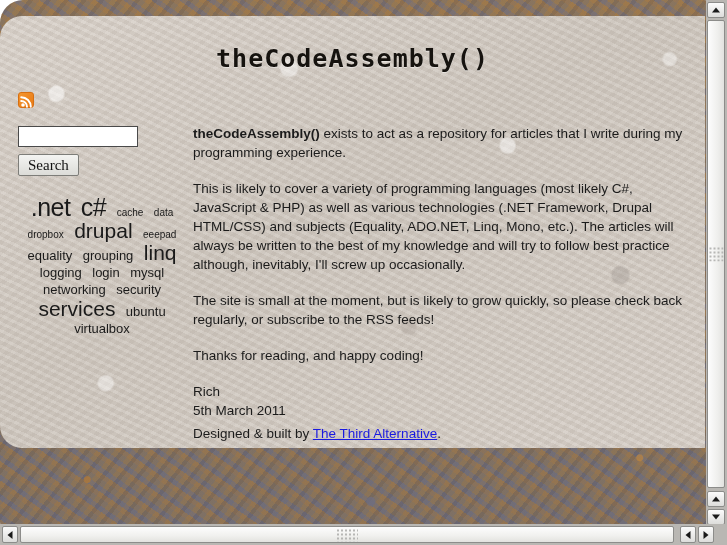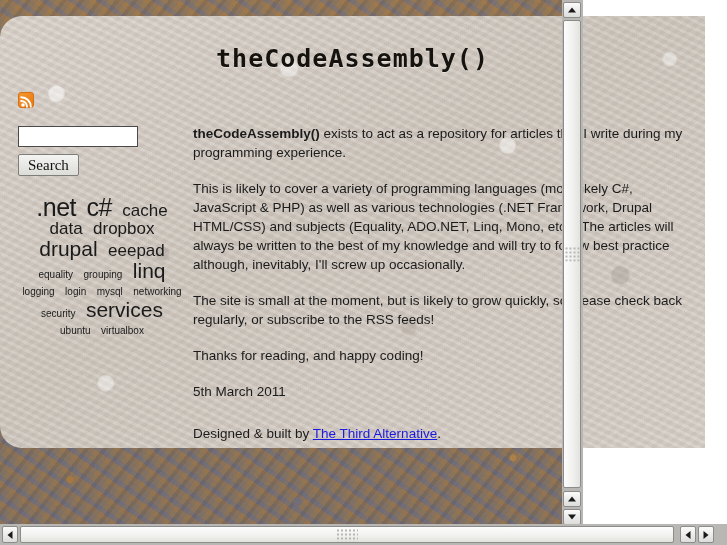--- a/index.html
+++ b/index.html
@@ -5,21 +5,21 @@
   html, body {
     margin: 0; padding: 0;
     width: 727px; height: 545px;
     overflow: hidden;
     font-family: "Liberation Sans", sans-serif;
   }
 
   
   #viewport {
     position: relative;
-    width: 583px; height: 545px;
+    width: 727px; height: 545px;
     background-color: #7a6a5c;
     background-image:
       radial-gradient(circle at 7% 12%, rgba(183,125,58,.85) 0 3px, transparent 4px),
       radial-gradient(circle at 19% 41%, rgba(120,120,136,.80) 0 4px, transparent 5px),
       radial-gradient(circle at 31% 8%,  rgba(208,160,92,.75) 0 3px, transparent 4px),
       radial-gradient(circle at 44% 63%, rgba(96,96,112,.80) 0 4px, transparent 5px),
       radial-gradient(circle at 57% 23%, rgba(190,140,70,.80) 0 3px, transparent 4px),
       radial-gradient(circle at 69% 78%, rgba(130,128,140,.80) 0 4px, transparent 5px),
       radial-gradient(circle at 82% 35%, rgba(200,150,80,.75) 0 3px, transparent 4px),
       radial-gradient(circle at 93% 66%, rgba(108,104,120,.80) 0 4px, transparent 5px),
@@ -28,20 +28,21 @@
       radial-gradient(circle at 38% 33%, rgba(150,110,60,.70) 0 3px, transparent 4px),
       radial-gradient(circle at 51% 92%, rgba(112,110,126,.80) 0 4px, transparent 5px),
       radial-gradient(circle at 63% 50%, rgba(196,148,78,.70) 0 3px, transparent 4px),
       radial-gradient(circle at 75% 15%, rgba(124,120,136,.80) 0 4px, transparent 5px),
       radial-gradient(circle at 88% 84%, rgba(186,132,64,.75) 0 3px, transparent 4px),
       radial-gradient(circle at 3% 56%,  rgba(100,98,114,.80) 0 4px, transparent 5px),
       repeating-linear-gradient(35deg, rgba(168,118,56,.40) 0 5px, rgba(110,108,124,.42) 5px 10px, rgba(146,116,74,.38) 10px 16px),
       repeating-linear-gradient(-52deg, rgba(86,82,92,.35) 0 4px, rgba(178,134,72,.30) 4px 9px, rgba(120,118,130,.33) 9px 14px),
       linear-gradient(#8a7460, #6f6a6e);
     background-size: auto;
+    border-radius: 23px;
   }
 
   
   #content-panel {
     position: absolute;
     left: 0px; top: 16px;
     width: 705px; height: 432px;
     border-radius: 22px 0 0 22px;
     overflow: hidden;
     background-color: #cdc6bd;
@@ -130,22 +131,22 @@
     display: inline-block;
     margin: 0 3px;
     vertical-align: baseline;
     white-space: nowrap;
     color: #1a1a1a;
     text-decoration: none;
     cursor: pointer;
   }
   .tg-xl { font-size: 25px; letter-spacing: -0.5px; }
   .tg-lg { font-size: 21px; }
-  .tg-md { font-size: 10px; }
-  .tg-sm { font-size: 17px; }
+  .tg-md { font-size: 13px; }
+  .tg-sm { font-size: 10px; }
 
   
   #article {
     position: absolute;
     left: 193px; top: 88px;
     width: 505px;
     font-size: 13.5px;
     line-height: 19px;
     color: #1b1b1b;
     margin-top: 20px;
@@ -254,20 +255,21 @@
     <div id="article">
 
       <p><b>theCodeAssembly()</b><span> exists to act as a repository for articles that I write during my programming experience.</span></p>
 
       <p>This is likely to cover a variety of programming languages (most likely C#, JavaScript &amp; PHP) as well as various technologies (.NET Framework, Drupal HTML/CSS) and subjects (Equality, ADO.NET, Linq, Mono, etc.).  The articles will always be written to the best of my knowledge and will try to follow best practice although, inevitably, I'll screw up occasionally.</p>
 
       <p>The site is small at the moment, but is likely to grow quickly, so please check back regularly, or subscribe to the RSS feeds!</p>
 
       <p>Thanks for reading, and happy coding!</p>
 
+      <p class="tight">Rich</p>
       <p class="tight">5th March 2011</p>
 
     </div>
 
     <div id="footer">
       <span>Designed &amp; built by </span><a href="#">The Third Alternative</a><span>.</span>
     </div>
 
   </div>
 

